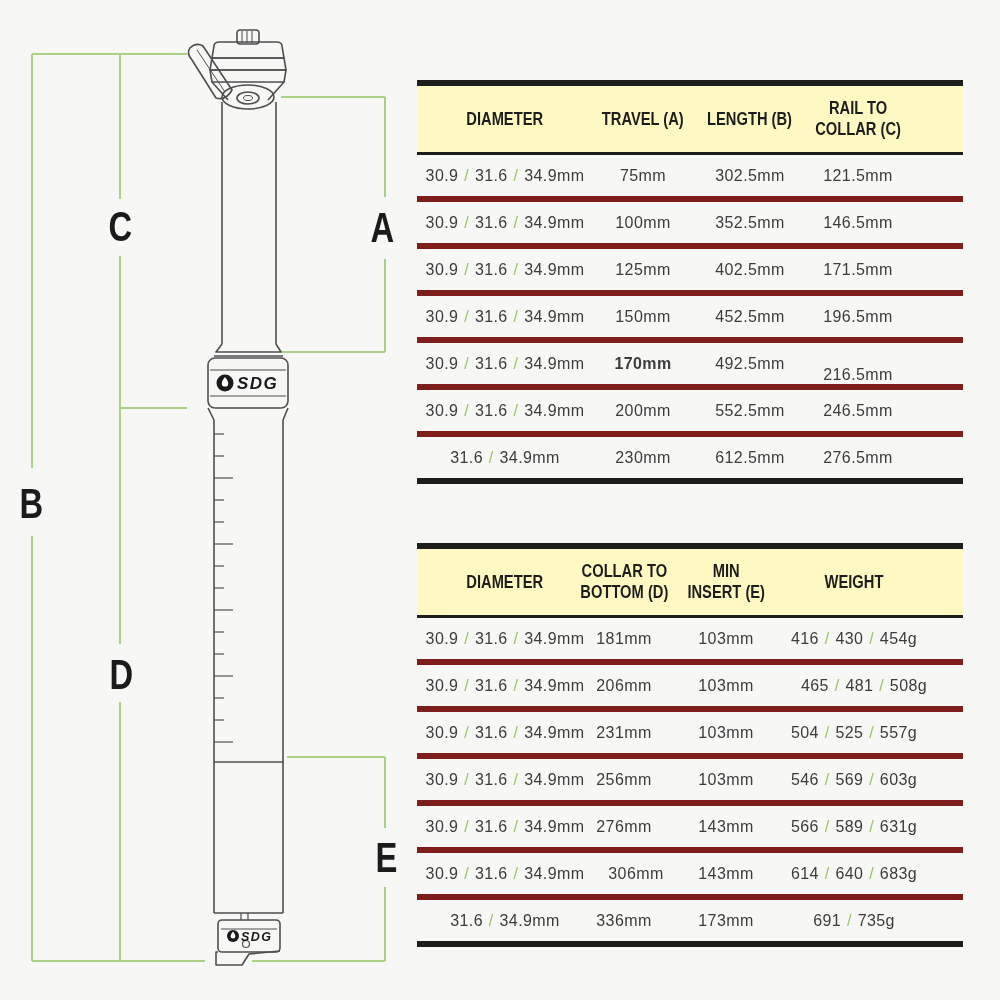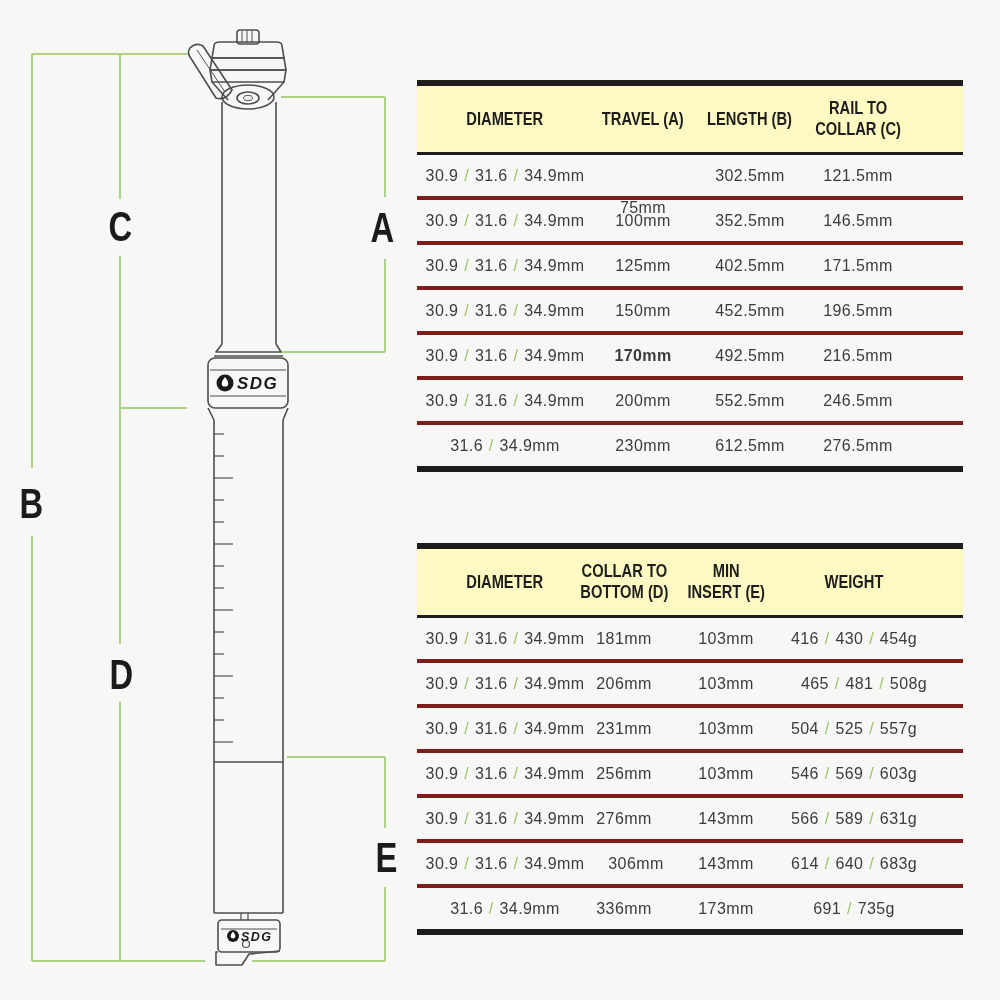--- a/index.html
+++ b/index.html
@@ -15,21 +15,21 @@
     position:absolute; font-weight:700; font-size:42px; color:#1b1b1b;
     transform:translate(-50%,-50%) scaleX(0.78); letter-spacing:-1px;
     line-height:1; white-space:nowrap;
   }
   
   .spec-table { position:absolute; left:417px; width:546px; }
   .bar { height:6px; background:#1d1d1b; }
   .thead { position:relative; height:66px; background:#fef9c3; }
   .thead-rule { height:3px; background:#1d1d1b; }
   .tbody { background:transparent; }
-  .trow { position:relative; height:41px; border-bottom:4px solid #7f1d1d; }
+  .trow { position:relative; height:41px; border-bottom:6px solid #7f1d1d; }
   .trow:last-child { border-bottom:none; }
   .cell {
     position:absolute; top:0; height:100%;
     display:flex; align-items:center; justify-content:center;
     text-align:center;
   }
   .th {
     font-weight:700; font-size:17.5px; color:#1d1d1b; line-height:1.18;
     white-space:pre-line; transform:scaleX(0.84); letter-spacing:0px;
     display:inline-block;
@@ -150,21 +150,21 @@
           <span class="th">RAIL TO
 COLLAR (C)</span>
         </div>
       </div>
       <div class="thead-rule"></div>
       <div class="tbody">
         <div class="trow">
           <div class="cell" style="left:0px;width:176px;">
             <span class="td">30.9 <span class="slash">/</span> 31.6 <span class="slash">/</span> 34.9mm</span>
           </div>
-          <div class="cell" style="left:176px;width:100px;margin-top:32px;">
+          <div class="cell" style="left:176px;width:100px;">
             <span class="td">75mm</span>
           </div>
           <div class="cell" style="left:276px;width:114px;">
             <span class="td">302.5mm</span>
           </div>
           <div class="cell" style="left:383px;width:116px;">
             <span class="td">121.5mm</span>
           </div>
         </div>
         <div class="trow">
@@ -212,21 +212,21 @@
         <div class="trow">
           <div class="cell" style="left:0px;width:176px;">
             <span class="td">30.9 <span class="slash">/</span> 31.6 <span class="slash">/</span> 34.9mm</span>
           </div>
           <div class="cell" style="left:176px;width:100px;font-weight:bold;">
             <span class="td">170mm</span>
           </div>
           <div class="cell" style="left:276px;width:114px;">
             <span class="td">492.5mm</span>
           </div>
-          <div class="cell" style="left:383px;width:116px;">
+          <div class="cell" style="left:383px;width:116px;align-items:flex-end;">
             <span class="td">216.5mm</span>
           </div>
         </div>
         <div class="trow">
           <div class="cell" style="left:0px;width:176px;">
             <span class="td">30.9 <span class="slash">/</span> 31.6 <span class="slash">/</span> 34.9mm</span>
           </div>
           <div class="cell" style="left:176px;width:100px;">
             <span class="td">200mm</span>
           </div>

